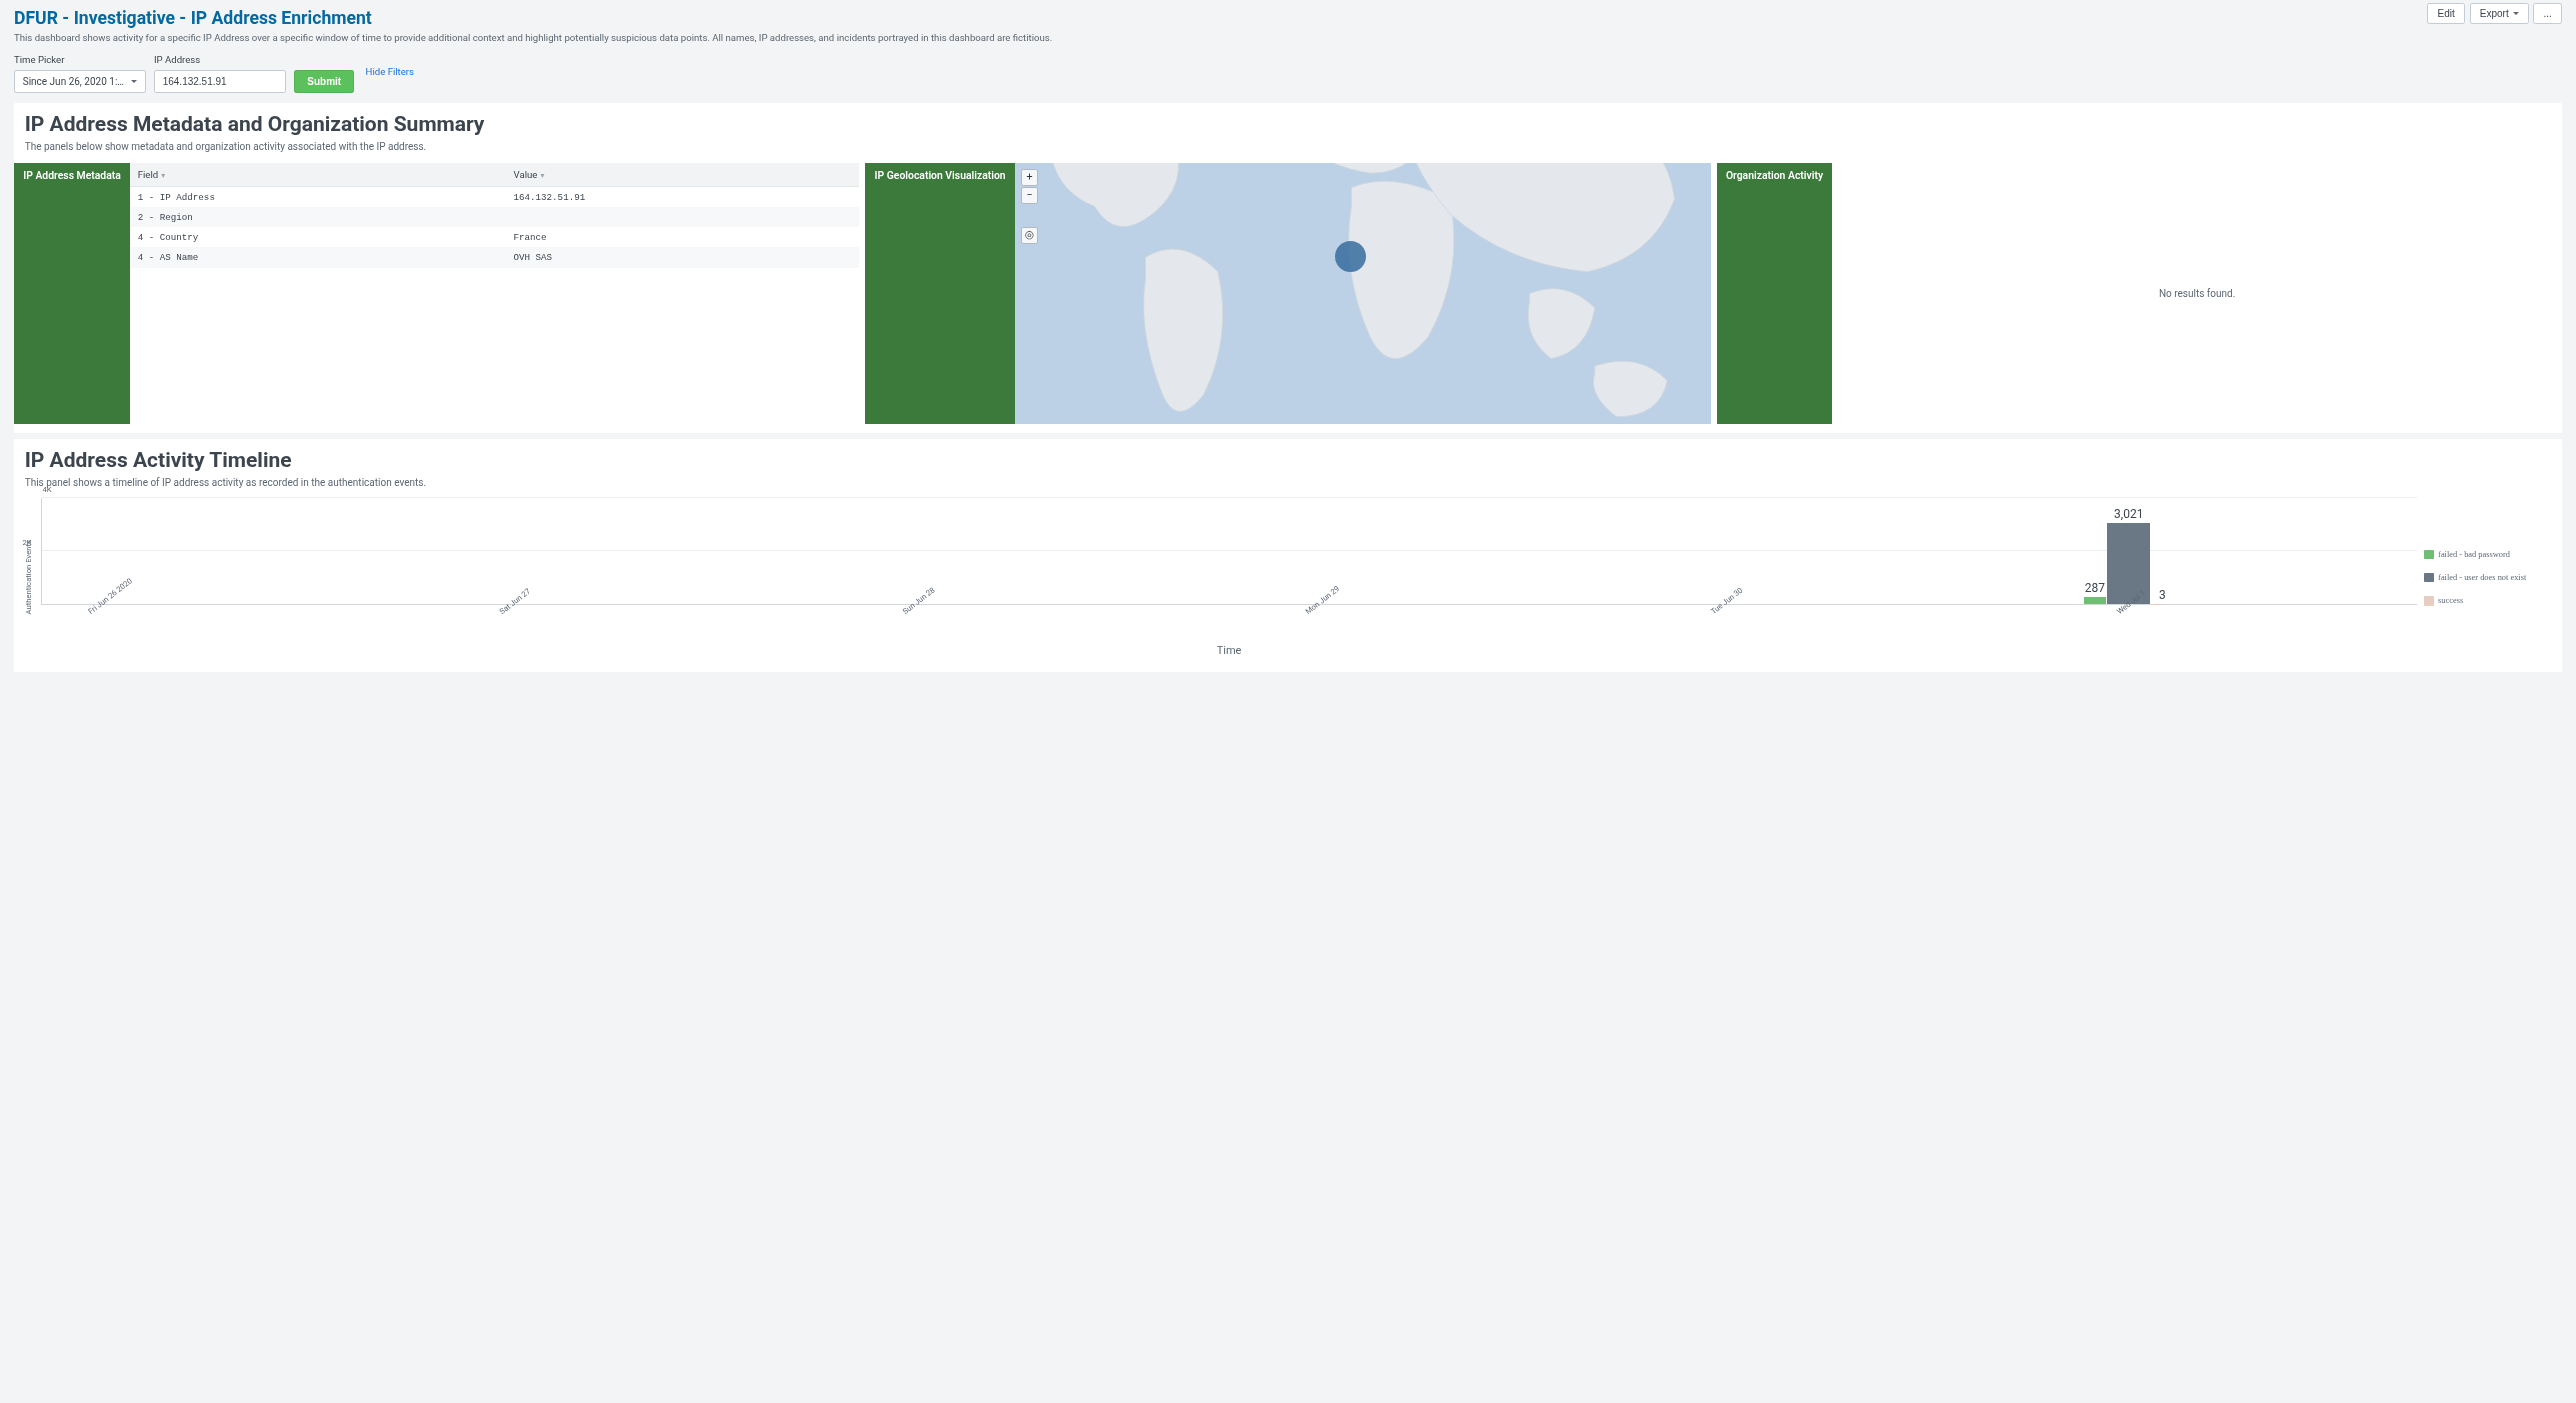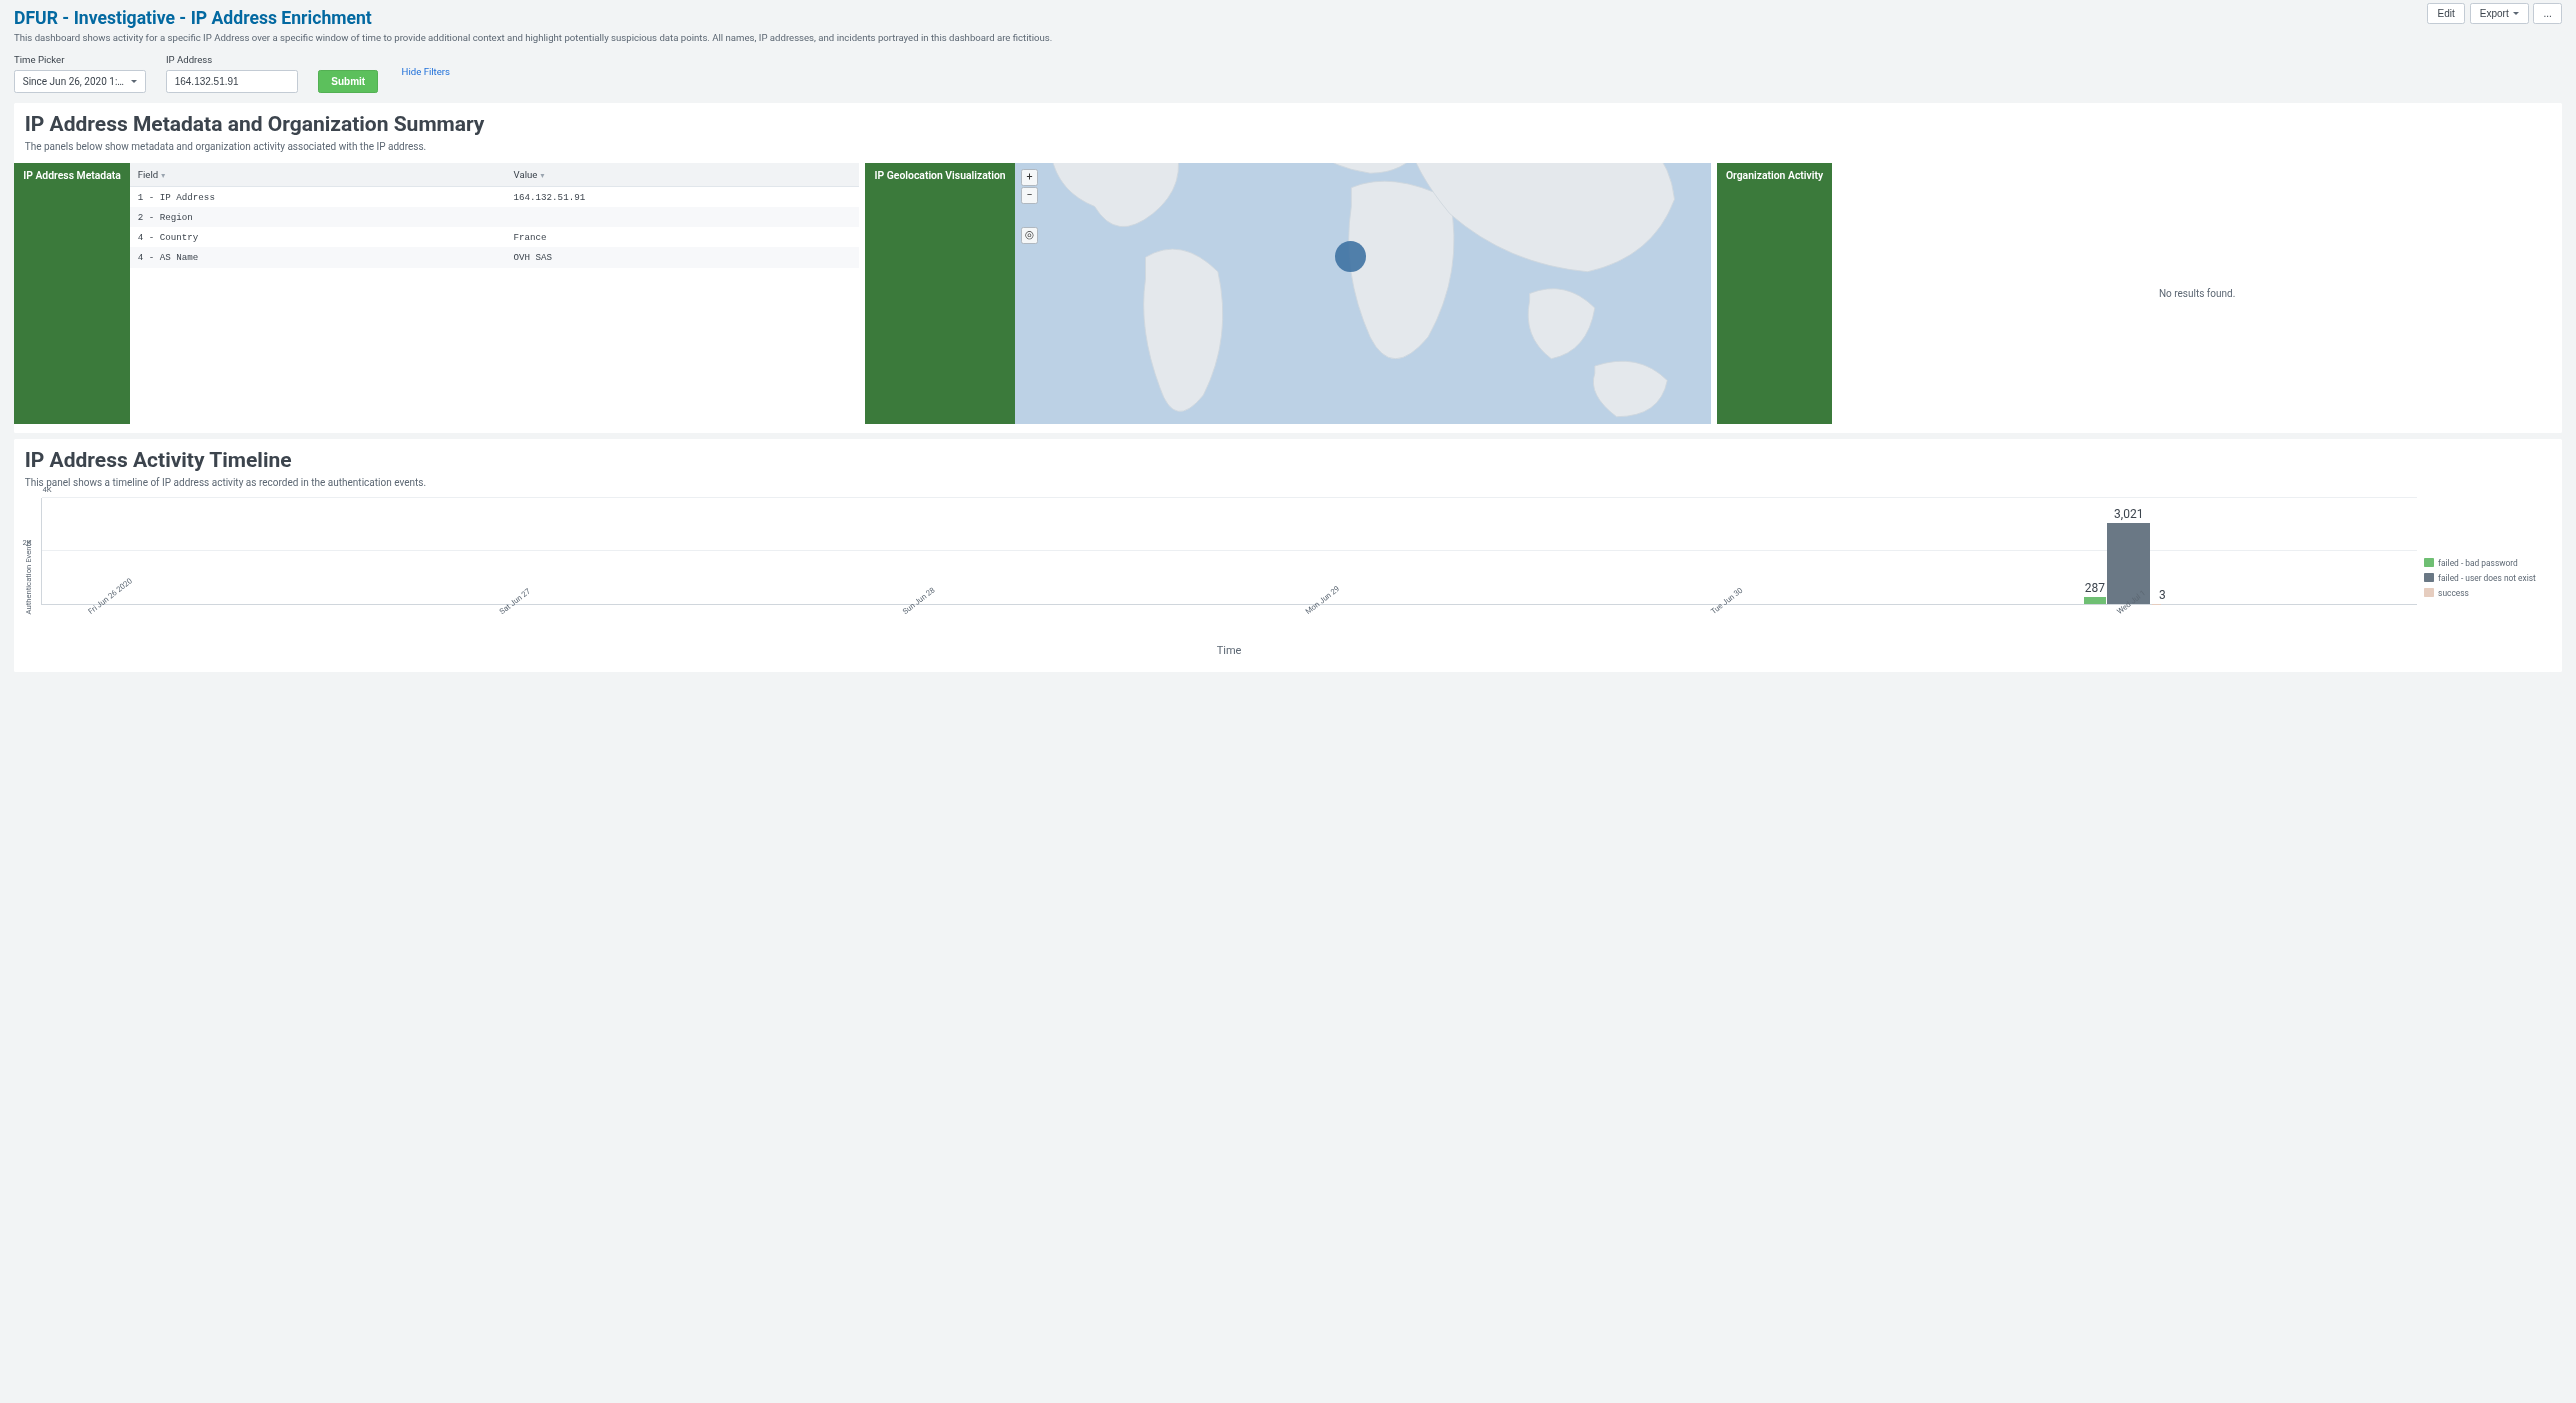--- a/index.html
+++ b/index.html
@@ -13,21 +13,21 @@
 .header-area { padding: 7.7px 14px 4.6px 14px; background: #f2f4f5; position: relative; }
 .dash-title { font-size: 17.6px; font-weight: 700; color: #0369a1; margin-bottom: 4.6px; }
 .dash-desc { font-size: 9.6px; color: #5c6773; margin-bottom: 10.7px; }
 .header-actions { position: absolute; right: 14px; top: 3.1px; display: flex; gap: 4.6px; }
 .btn-outline {
   background: #fff; border: 0.8px solid #c3cbd4; border-radius: 2.3px;
   padding: 3.8px 9.2px; font-size: 10px; color: #3c444d; cursor: pointer;
   display: inline-flex; align-items: center; gap: 3.8px;
 }
 .caret-down { width: 0; height: 0; border-left: 3.1px solid transparent; border-right: 3.1px solid transparent; border-top: 3.8px solid #5c6773; display: inline-block; }
-.filters-row { display: flex; align-items: flex-end; gap: 20px; }
+.filters-row { display: flex; align-items: flex-end; gap: 8px; }
 .filter-group { display: flex; flex-direction: column; }
 .filter-label { font-size: 9.6px; color: #3c444d; margin-bottom: 4.6px; }
 .input-like {
   background: #fff; border: 0.8px solid #c3cbd4; border-radius: 2.3px;
   padding: 3.8px 7.7px; font-size: 10px; color: #3c444d;
   display: inline-flex; align-items: center; gap: 6.1px; min-height: 23px;
   width: 132px; cursor: pointer;
   white-space: nowrap; overflow: hidden;
 }
 .input-like input { border: none; outline: none; width: 100%; font-size: 10px; background: transparent; color: #3c444d; }
@@ -68,21 +68,21 @@
 .chart-ylabel { writing-mode: vertical-rl; transform: rotate(180deg); font-size: 7.7px; color: #5c6773; align-self: center; padding: 0 1.5px; }
 .chart-plot { flex: 1; position: relative; height: 107px; border-left: 0.8px solid #d0d6dc; border-bottom: 0.8px solid #d0d6dc; }
 .gridline { position: absolute; left: 0; right: 0; border-top: 0.8px solid #eceff2; }
 .ytick { position: absolute; left: -20px; font-size: 7.7px; color: #5c6773; transform: translateY(-50%); }
 .bar-group { position: absolute; bottom: 0; display: flex; align-items: flex-end; gap: 1.5px; }
 .bar { width: 21.5px; }
 .bar-label { position: absolute; font-size: 12px; color: #3c444d; transform: translateX(-50%); white-space: nowrap; }
 .xticks { position: relative; height: 37px; }
 .xtick { position: absolute; font-size: 7.7px; color: #5c6773; transform: translateX(-50%) rotate(-38deg); transform-origin: top left; white-space: nowrap; top: 3.1px; }
 .xlabel { text-align: center; font-size: 11px; color: #5c6773; margin-top: 1.5px; }
-.legend { display: flex; flex-direction: column; gap: 5px; justify-content: center; padding-right: 6.1px; min-width: 130px; }
+.legend { display: flex; flex-direction: column; gap: 14px; justify-content: center; padding-right: 6.1px; min-width: 130px; font-family: Liberation Serif, serif; }
 .legend-item { display: flex; align-items: center; gap: 4.6px; font-size: 8.4px; color: #5c6773; }
 .legend-swatch { width: 9.2px; height: 9.2px; border-radius: 0.8px; }
 </style>
 </head>
 <body>
 
 <div class="page">
 
   <div class="header-area">
     <div class="header-actions">

